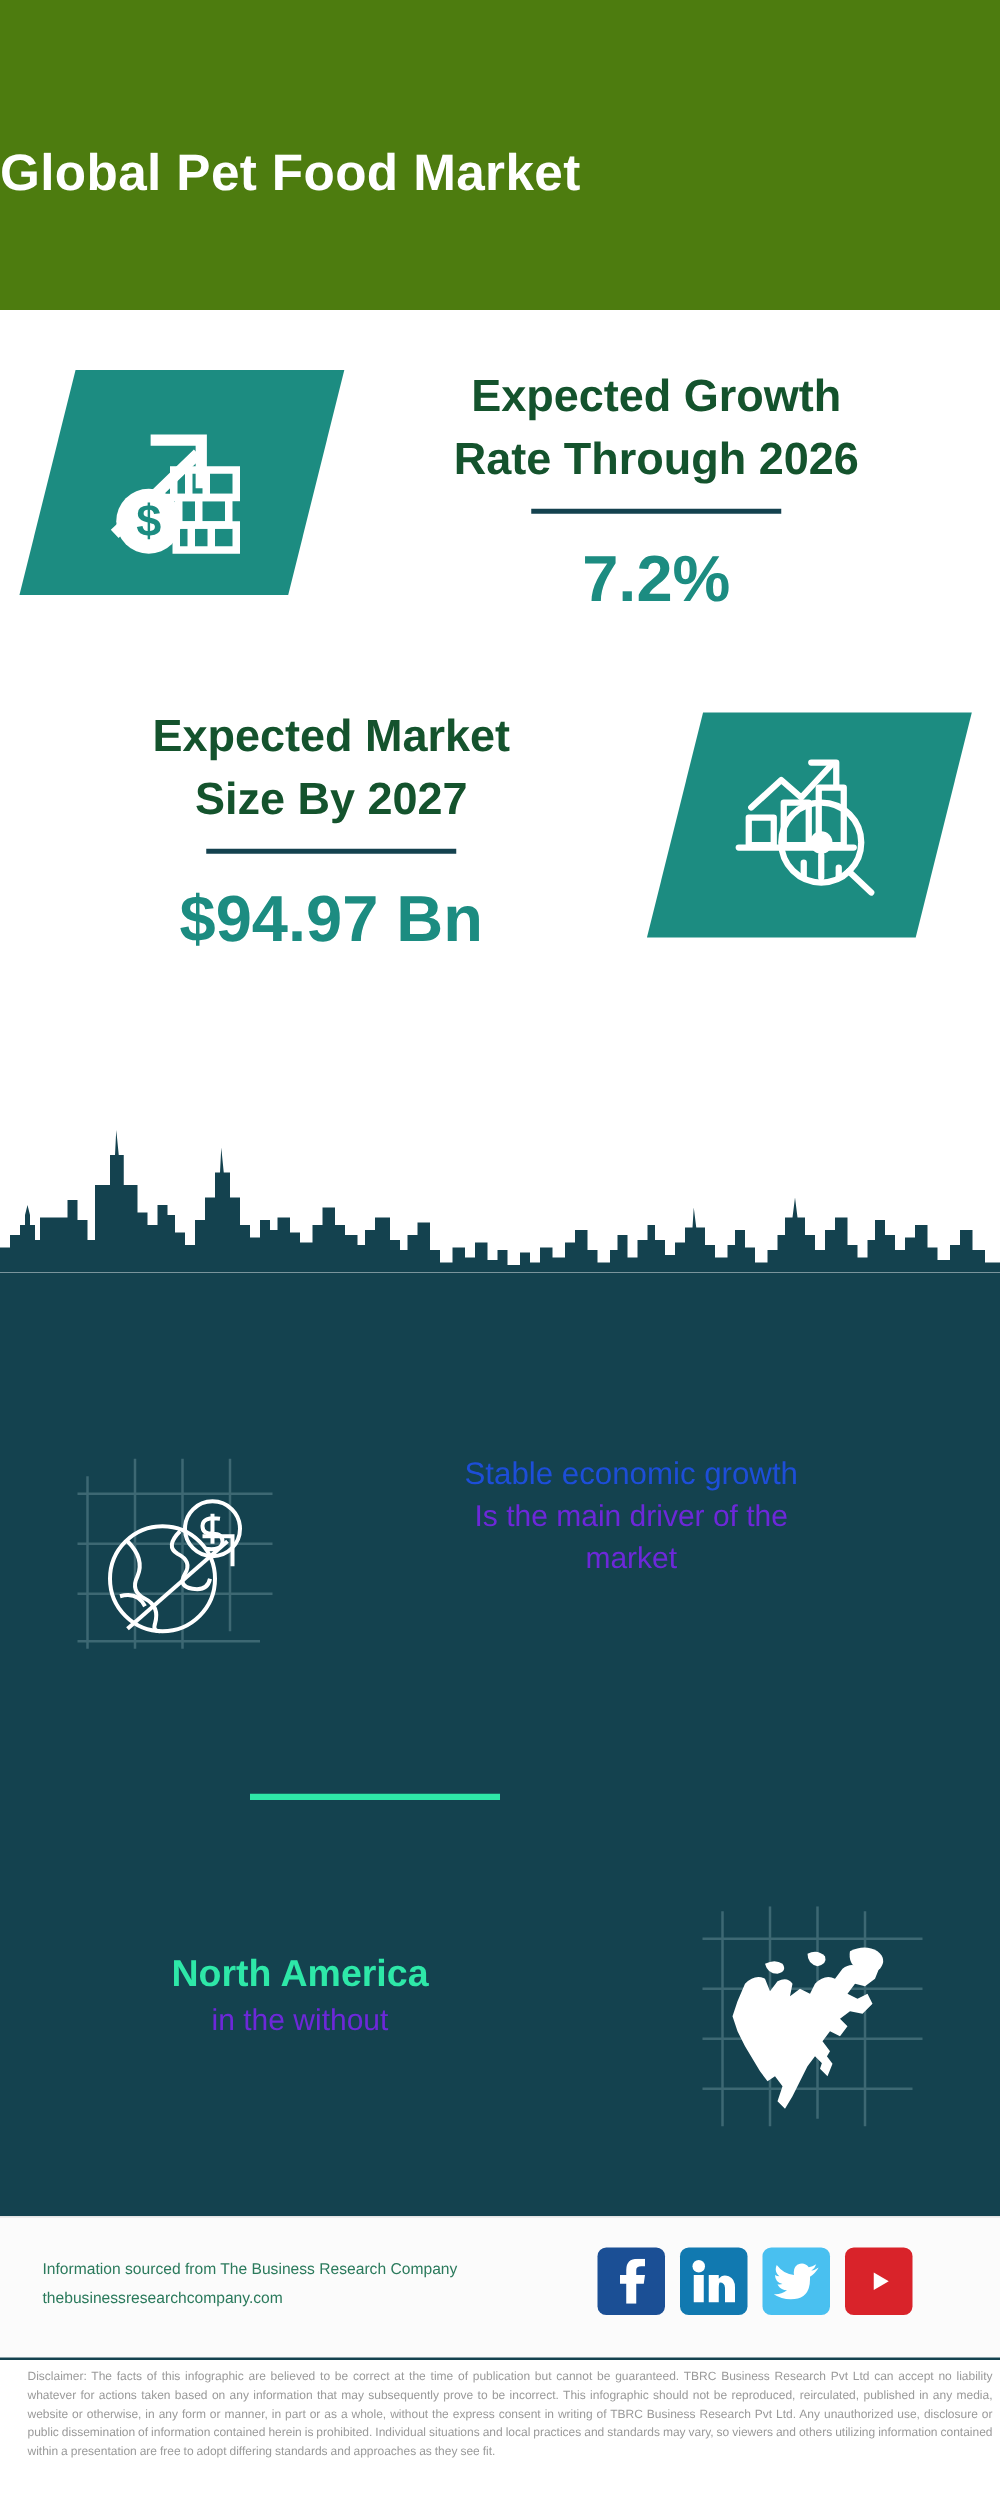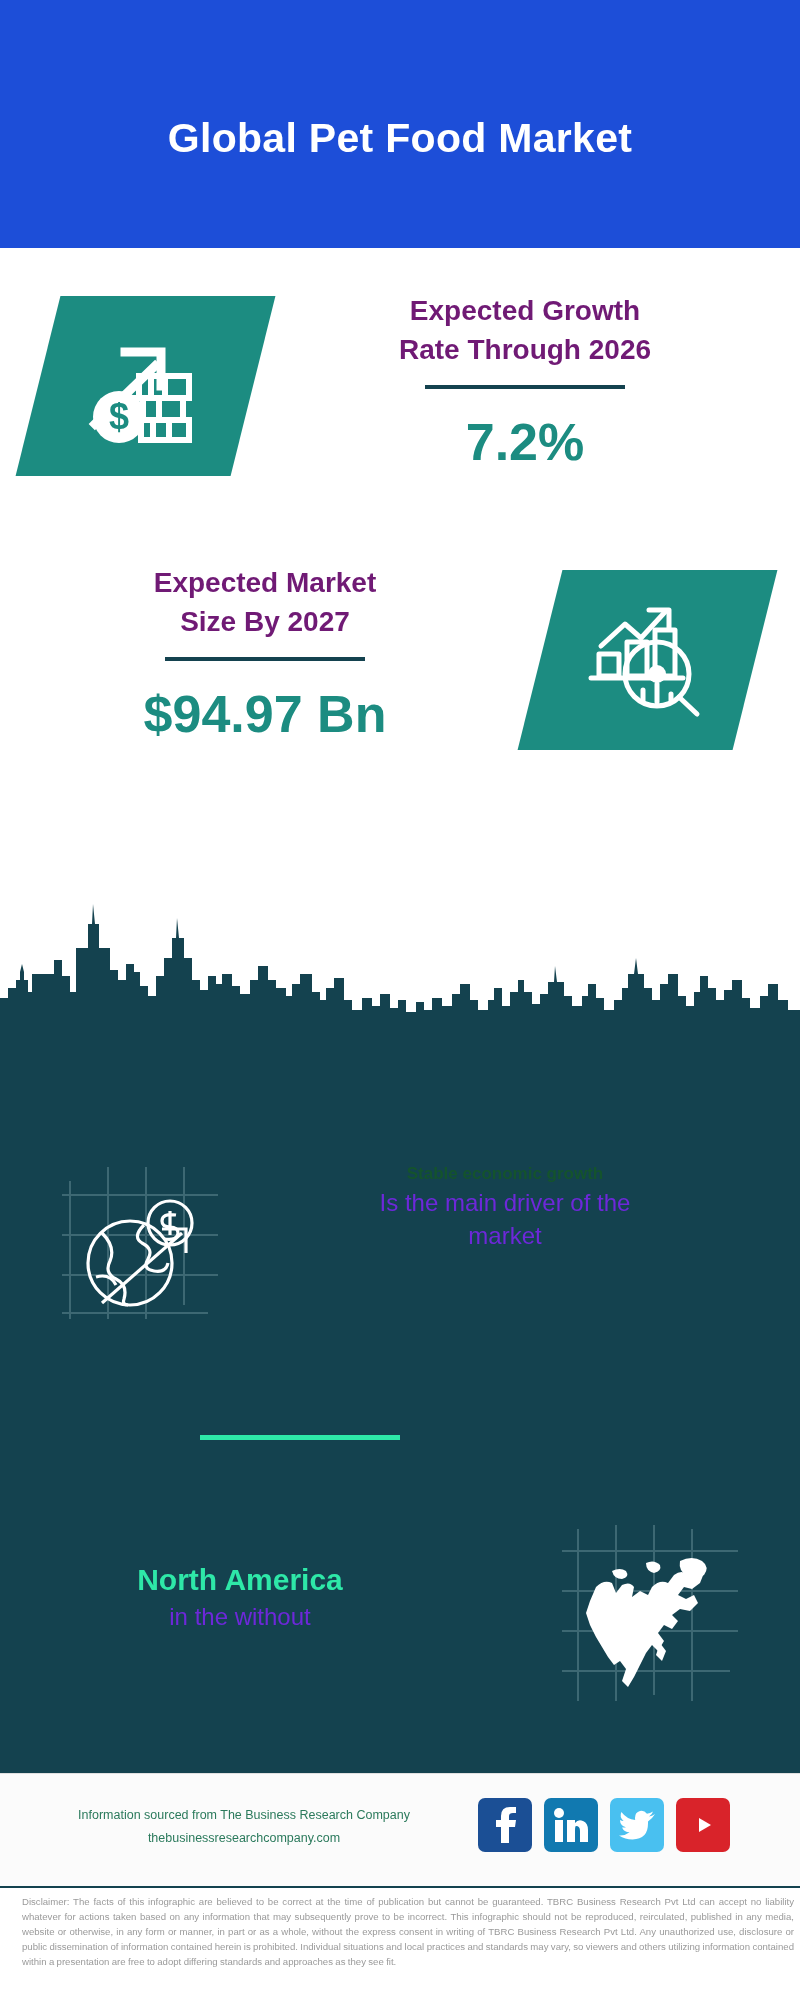--- a/index.html
+++ b/index.html
@@ -15,24 +15,24 @@
     width: 800px;
     height: 2000px;
     background: #ffffff;
   }
 
   
   .header {
     position: absolute;
     left: 0; top: 0;
     width: 800px; height: 248px;
-    background: #1d4ed8;
+    background: #4d7c0f;
     display: flex;
     align-items: center;
-    justify-content: center;
+    justify-content: flex-start;
   }
   .header-title {
     color: #ffffff;
     font-size: 41px;
     font-weight: bold;
     letter-spacing: 0.3px;
     text-align: center;
     margin-top: 28px;
   }
 
@@ -62,22 +62,22 @@
     width: 100%; height: 100%;
     display: flex; align-items: center; justify-content: center;
   }
   .stat1-text {
     position: absolute;
     left: 290px; top: 44px;
     width: 470px;
     text-align: center;
   }
   .stat-label {
-    color: #701a75;
-    font-size: 28px;
+    color: #14532d;
+    font-size: 36px;
     font-weight: bold;
     line-height: 1.38;
   }
   .divider-dark {
     width: 200px; height: 4px;
     background: #14424f;
     margin: 16px auto 14px auto;
   }
   .stat-value {
     color: #1c8c81;
@@ -134,23 +134,23 @@
     width: 800px; height: 200px;
   }
   .driver-icon { position: absolute; left: 58px; top: 10px; width: 180px; height: 170px; }
   .driver-text {
     position: absolute;
     left: 250px; top: 18px;
     width: 510px;
     text-align: center;
   }
   .mint-head {
-    color: #14532d;
-    font-size: 17px;
-    font-weight: bold;
+    color: #1d4ed8;
+    font-size: 25px;
+    font-weight: normal;
     line-height: 1.35;
   }
   .white-body {
     color: #6d28d9;
     font-size: 24px;
     line-height: 1.38;
     font-weight: normal;
   }
   .divider-mint {
     position: absolute;
@@ -188,21 +188,20 @@
   }
   .source-text {
     position: absolute;
     left: 34px; top: 30px;
     width: 420px;
   }
   .source-line {
     color: #2b7a5c;
     font-size: 12.5px;
     line-height: 1.85;
-    text-align: center;
   }
   .socials {
     position: absolute;
     left: 478px; top: 24px;
     display: flex;
     gap: 12px;
   }
   .soc {
     width: 54px; height: 54px;
     border-radius: 7px;

